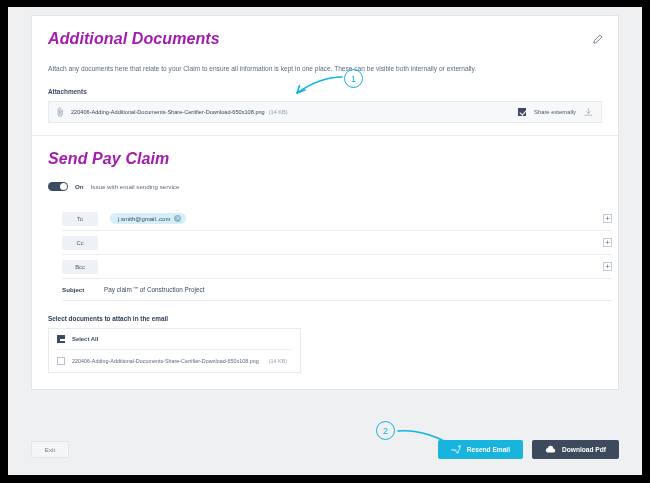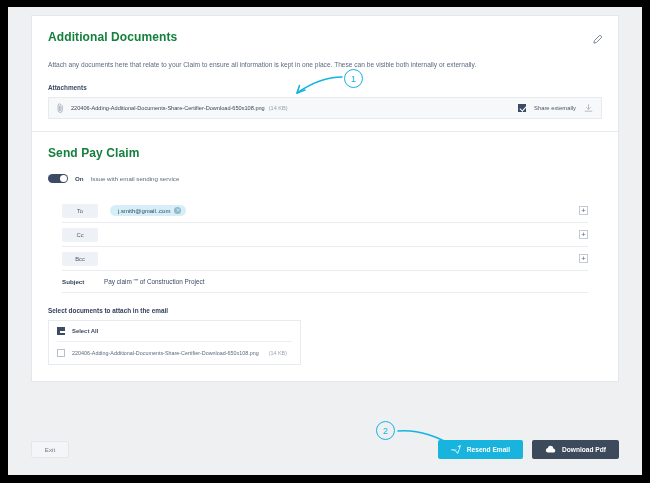--- a/index.html
+++ b/index.html
@@ -35,24 +35,25 @@
     top: 8px;
     width: 588px;
     background: #ffffff;
     border: 1px solid #e3e6ea;
   }
 
   
   #sect-docs { padding: 14px 16px 12px 16px; position: relative; }
 
   .sect-title {
-    font-size: 12px;
+    font-size: 16px;
     font-weight: bold;
-    color: #15803d;
+    color: #a21caf;
     letter-spacing: 0.1px;
+    font-style: italic;
   }
 
   .edit-btn {
     position: absolute;
     right: 12px;
     top: 14px;
     width: 18px;
     height: 18px;
     display: flex;
     align-items: center;
@@ -121,21 +122,21 @@
     content: "";
     position: absolute;
     left: 1.5px; top: 3px;
     width: 5px; height: 2px;
     background: #fff;
   }
 
   .divider { height: 1px; background: #e7eaee; }
 
   
-  #sect-send { padding: 14px 24px 16px 16px; }
+  #sect-send { padding: 14px 0 16px 16px; }
 
   .toggle-row {
     margin-top: 14px;
     display: flex;
     align-items: center;
     gap: 7px;
   }
   .toggle {
     width: 20px; height: 9.5px;
     border-radius: 5px;

